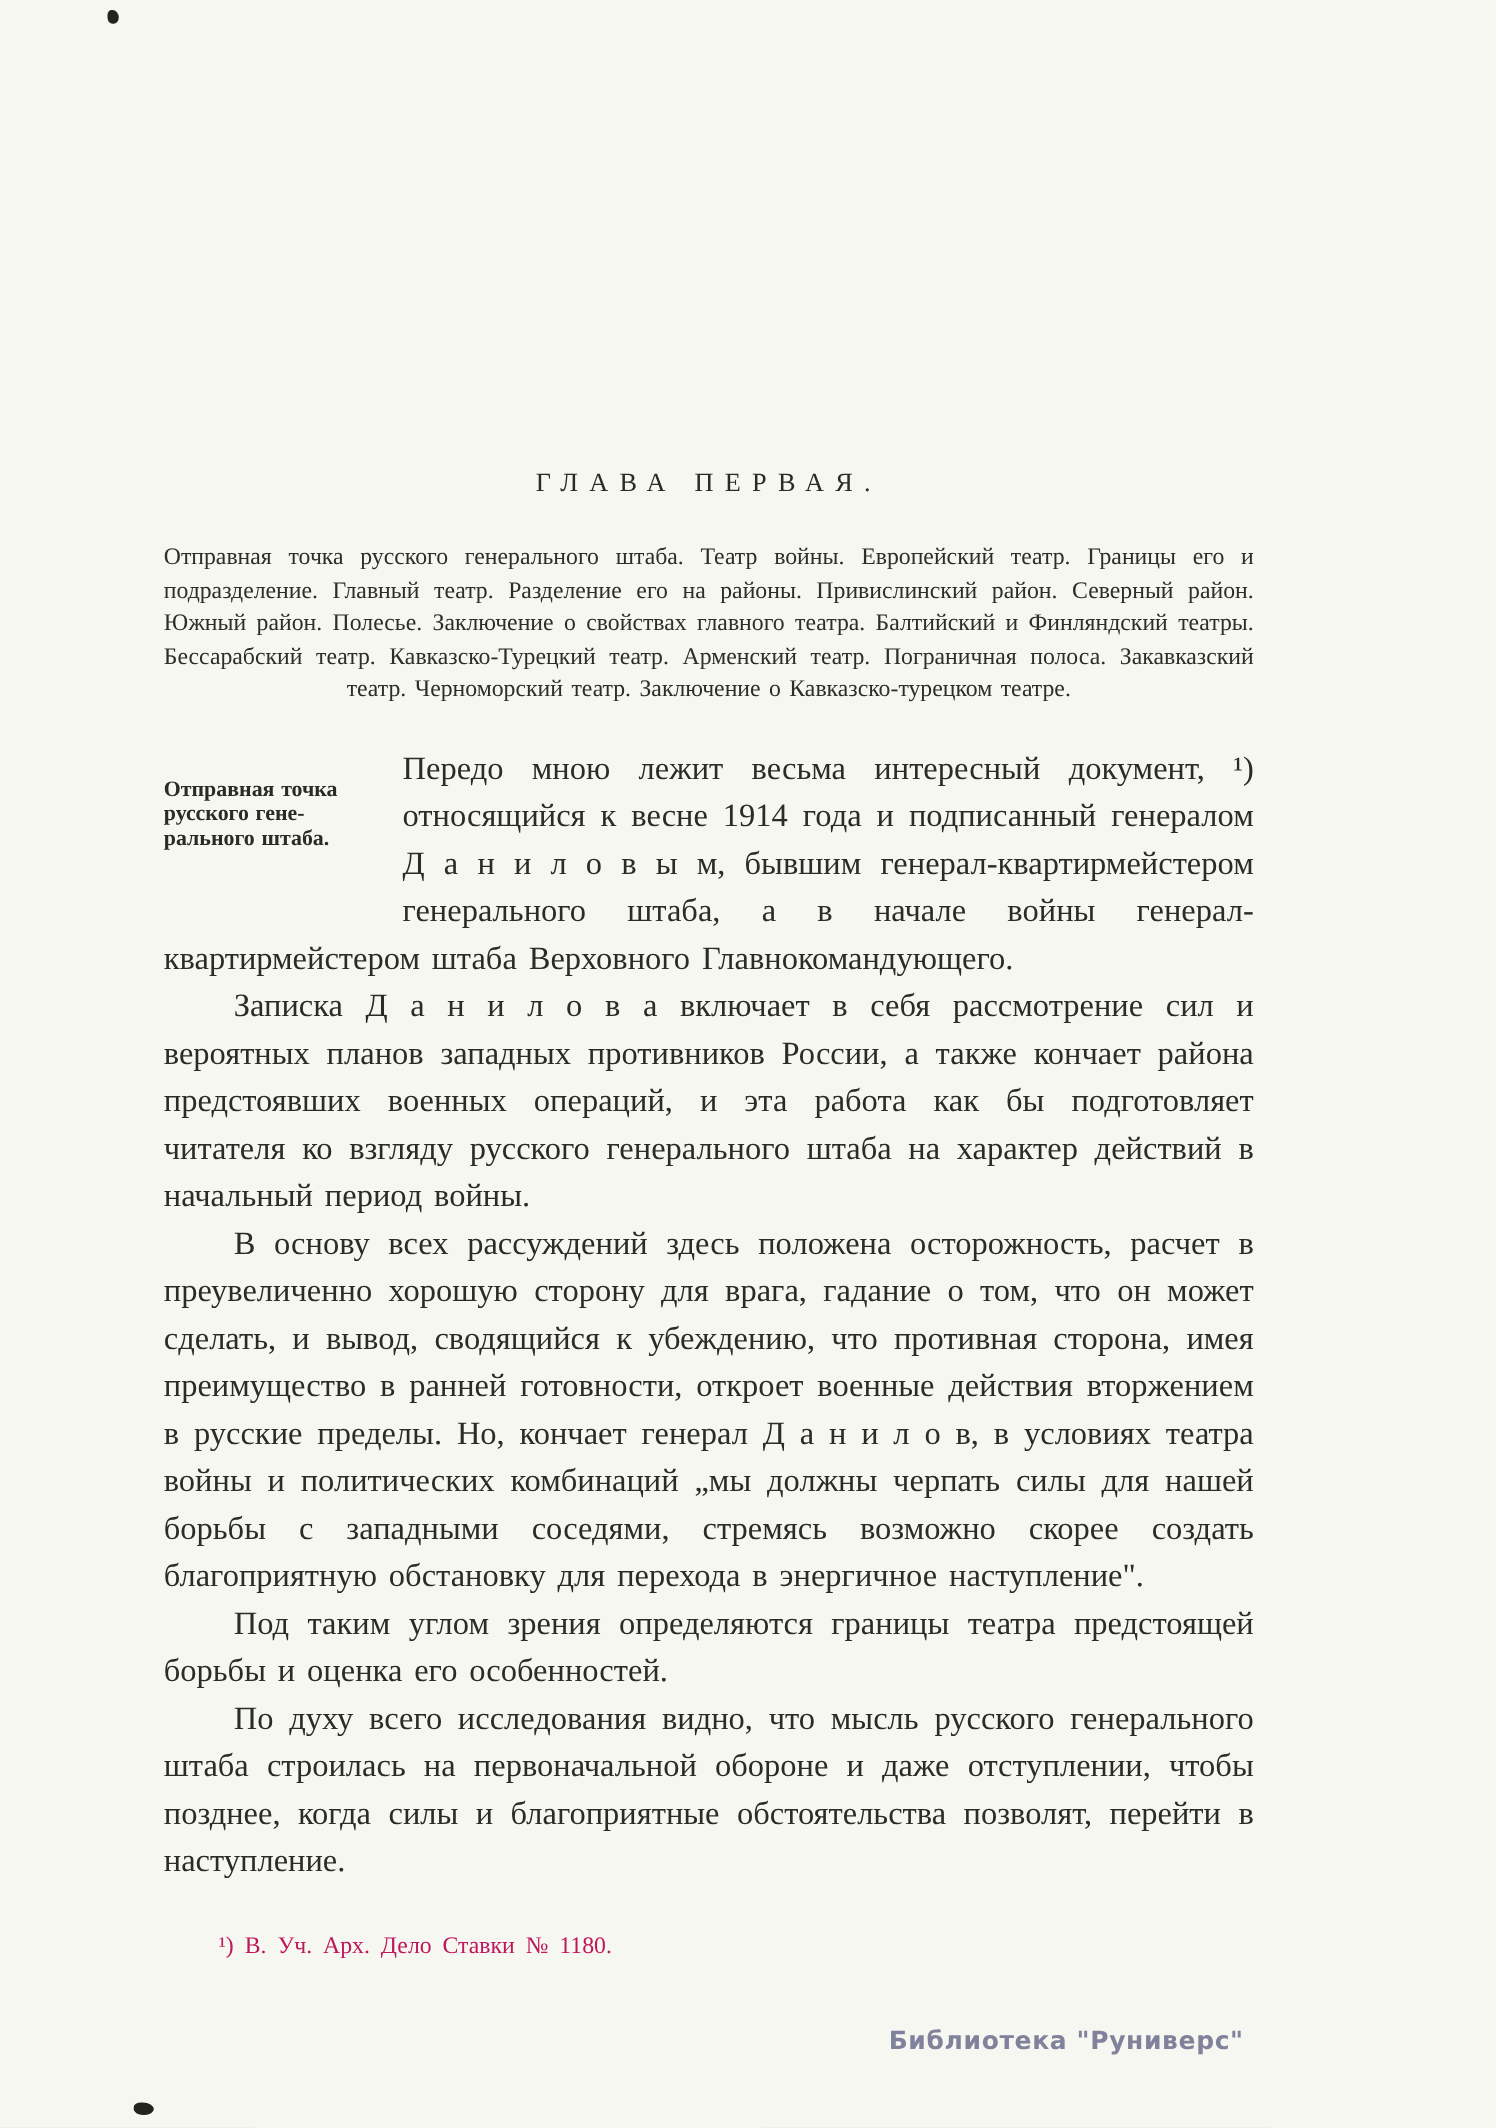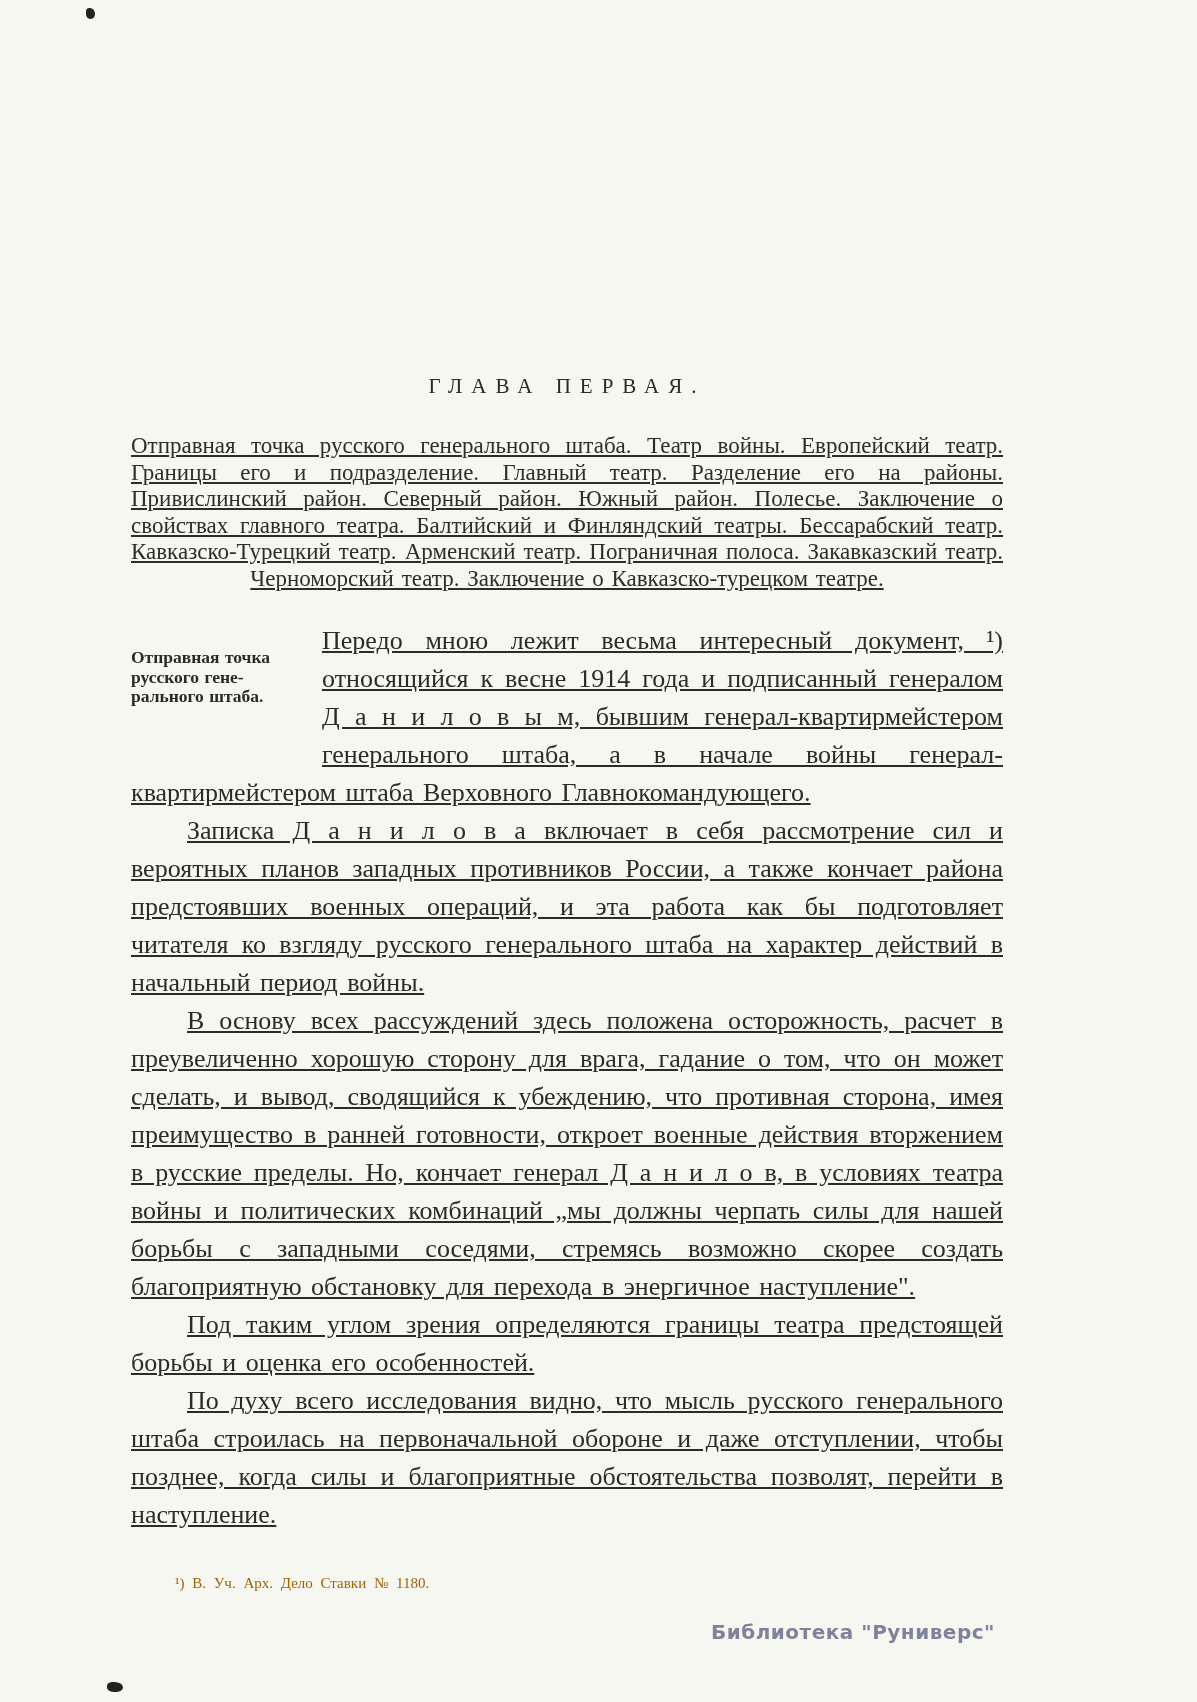--- a/index.html
+++ b/index.html
@@ -27,38 +27,36 @@
   .chapter-title {
     margin: 0 0 34px 0;
     text-align: center;
     font-size: 21px;
     font-weight: 400;
     letter-spacing: 9px;
     color: #2a2a26;
   }
   .summary {
     margin: 0 0 30px 0;
-    font-size: 23px;
+    font-size: 19px;
     line-height: 26.5px;
     text-align: justify;
     text-align-last: center;
     word-spacing: 2px;
     color: #2d2d29;
-    text-decoration: underline;
   }
   .body-text {
     font-size: 26px;
     line-height: 38px;
     text-align: justify;
     word-spacing: 3px;
   }
   .para {
     margin: 0;
     text-indent: 56px;
-    text-decoration: underline;
   }
   .para.first {
     text-indent: 0;
   }
   .margin-note {
     float: left;
     width: 191px;
     height: 152px;
     padding-top: 26px;
     box-sizing: border-box;
@@ -67,25 +65,25 @@
     font-weight: bold;
     text-align: left;
     text-indent: 0;
     white-space: pre-line;
     word-spacing: 1px;
     color: #2a2a26;
   }
   .footnote {
     margin-top: 30px;
     padding-left: 44px;
-    font-size: 15px;
+    font-size: 19px;
     text-align: left;
     text-indent: 0;
     word-spacing: 4px;
-    color: #a16207;
+    color: #be185d;
   }
   .watermark {
     position: absolute;
     right: 202px;
     bottom: 58px;
     font-family: "DejaVu Sans", "Liberation Sans", sans-serif;
     font-size: 20px;
     font-weight: bold;
     color: #80819b;
     letter-spacing: 0.5px;

